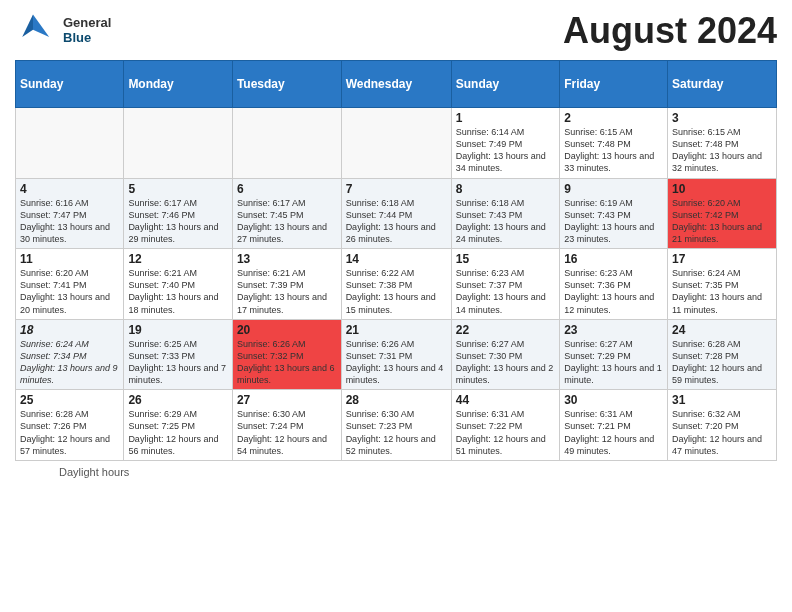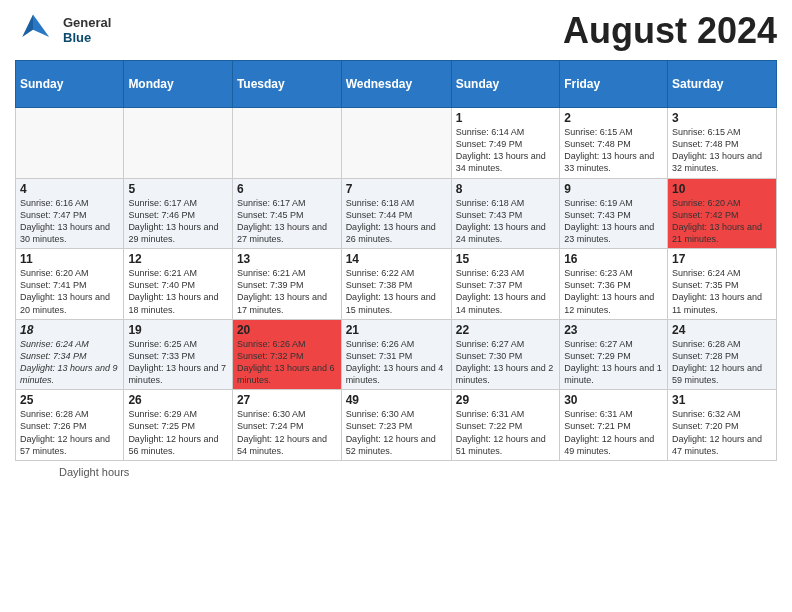--- a/index.html
+++ b/index.html
@@ -254,25 +254,25 @@
           </td>
           <td>
             <span class="day-num">26</span>
             <div class="day-info">Sunrise: 6:29 AM<br>Sunset: 7:25 PM<br>Daylight: 12 hours and 56 minutes.</div>
           </td>
           <td>
             <span class="day-num">27</span>
             <div class="day-info">Sunrise: 6:30 AM<br>Sunset: 7:24 PM<br>Daylight: 12 hours and 54 minutes.</div>
           </td>
           <td>
-            <span class="day-num">49</span>
+            <span class="day-num">28</span>
             <div class="day-info">Sunrise: 6:30 AM<br>Sunset: 7:23 PM<br>Daylight: 12 hours and 52 minutes.</div>
           </td>
           <td>
-            <span class="day-num">29</span>
+            <span class="day-num">44</span>
             <div class="day-info">Sunrise: 6:31 AM<br>Sunset: 7:22 PM<br>Daylight: 12 hours and 51 minutes.</div>
           </td>
           <td>
             <span class="day-num">30</span>
             <div class="day-info">Sunrise: 6:31 AM<br>Sunset: 7:21 PM<br>Daylight: 12 hours and 49 minutes.</div>
           </td>
           <td>
             <span class="day-num">31</span>
             <div class="day-info">Sunrise: 6:32 AM<br>Sunset: 7:20 PM<br>Daylight: 12 hours and 47 minutes.</div>
           </td>

